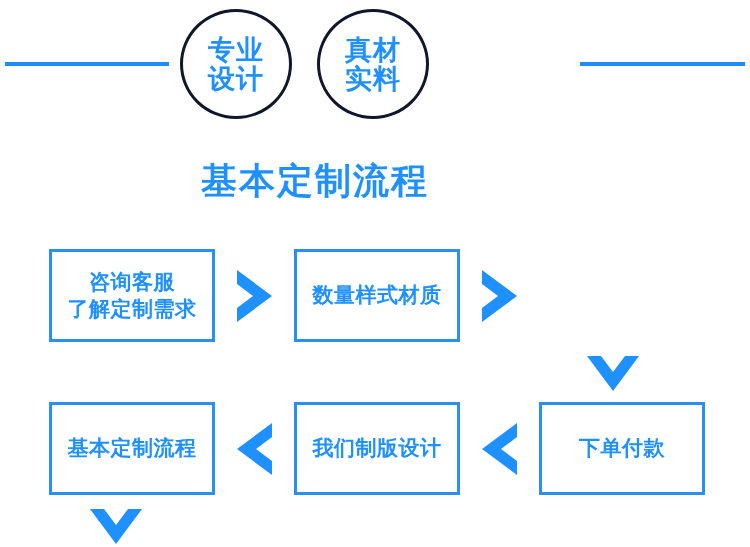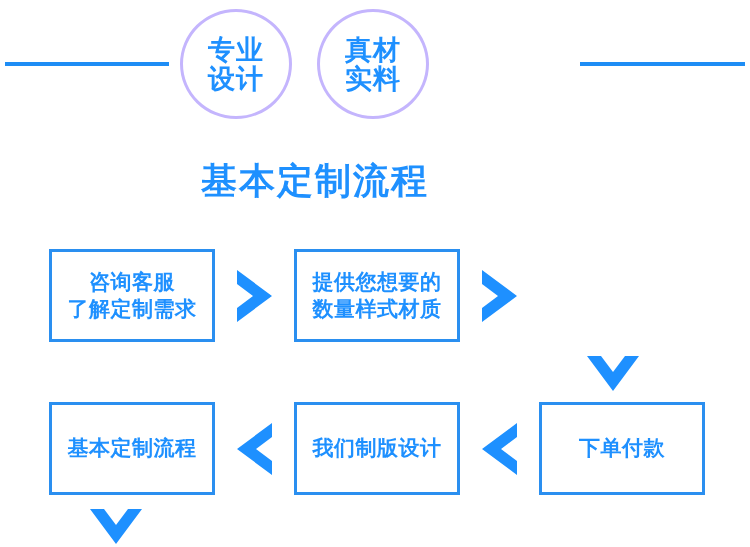--- a/index.html
+++ b/index.html
@@ -36,21 +36,21 @@
     background: #1e8df5;
   }
   .rule-left  { left: 5px;   width: 164px; }
   .rule-right { left: 580px; width: 165px; }
 
   .ellipse {
     position: absolute;
     top: 9px;
     width: 112px;
     height: 110px;
-    border: 3px solid #c4b5fd;
+    border: 3px solid #0f172a;
     border-radius: 50%;
     box-sizing: border-box;
     display: flex;
     flex-direction: column;
     align-items: center;
     justify-content: center;
     color: #1e90ff;
     font-weight: bold;
     font-size: 27px;
     line-height: 1.08;
@@ -140,21 +140,20 @@
   </div>
 
   <div class="section-title">基本定制流程</div>
 
   <div class="flow-box row1 col1">
     <span class="ln">咨询客服</span>
     <span class="ln">了解定制需求</span>
   </div>
 
   <div class="flow-box row1 col2">
-    <span class="ln">提供您想要的</span>
     <span class="ln">数量样式材质</span>
   </div>
 
 
   <div class="flow-box row2 col3">
     <span class="ln">下单付款</span>
   </div>
 
   <div class="flow-box row2 col2">
     <span class="ln">我们制版设计</span>

